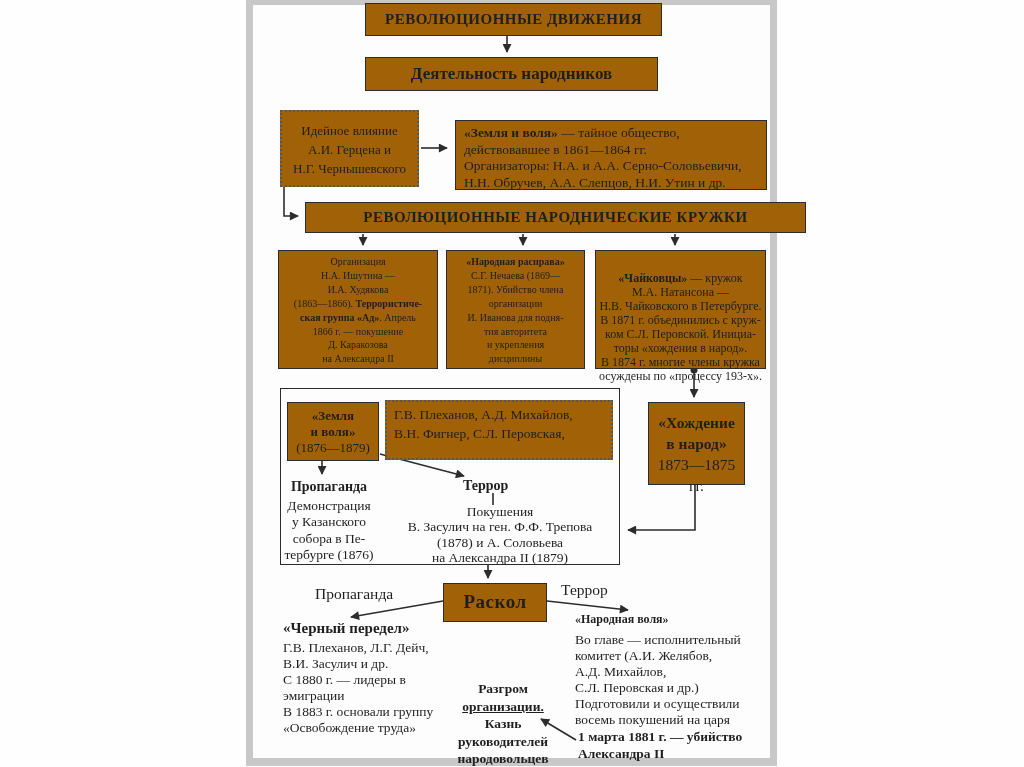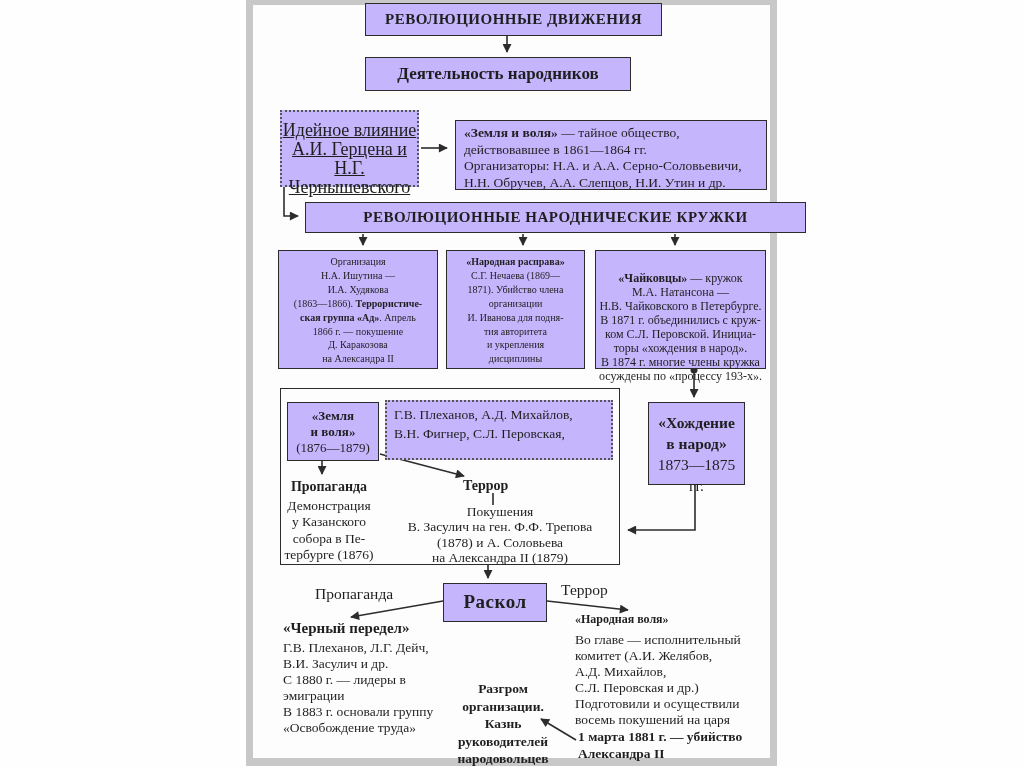--- a/index.html
+++ b/index.html
@@ -1,32 +1,32 @@
 <!DOCTYPE html>
 <html><head>
 <meta charset="utf-8">
 <style>
   html,body{margin:0;padding:0;background:#ffffff;}
   #canvas{position:relative;width:1024px;height:767px;background:#fefefe;overflow:hidden;
           font-family:"Liberation Serif","DejaVu Serif",serif;color:#1f1f1f;}
   .strip{position:absolute;background:#c8c8c8;}
   .page{position:absolute;left:253px;top:5px;width:517px;height:753px;background:#fdfdfd;}
-  .box{position:absolute;border:1.5px solid #2c2c2c;box-sizing:border-box;background:#c4b5fd;}
+  .box{position:absolute;border:1.5px solid #2c2c2c;box-sizing:border-box;background:#a16207;}
   .dotted{border:2px dotted #565656;}
   .center{text-align:center;}
   .b{font-weight:bold;}
   .caps{letter-spacing:.5px;}
   .txt{position:absolute;}
   svg.conn{position:absolute;left:0;top:0;pointer-events:none;}
   svg.conn line,svg.conn polyline{stroke:#2c2c2c;stroke-width:1.6;fill:none;}
   svg.conn circle{fill:#2c2c2c;}
   
   .t-title{font-weight:bold;font-size:15px;line-height:30px;}
   .t-activity{font-weight:bold;font-size:17px;line-height:31px;}
-  .t-influence{font-size:18px;line-height:19px;padding-top:9px;text-decoration:underline;}
+  .t-influence{font-size:13px;line-height:19px;padding-top:9px;}
   .t-zv61{font-size:13.5px;line-height:16.6px;padding:4px 8px;}
   .t-circles{font-weight:bold;font-size:15px;line-height:28px;}
   .t-kruzhok{font-size:10px;line-height:13.9px;padding-top:4px;}
   .t-kruzhok3{font-size:12px;line-height:14px;padding-top:20px;}
   .t-zv76{font-size:13px;line-height:16px;padding-top:5px;}
   .t-members{font-size:13.5px;line-height:19px;padding:3px 7px;}
   .t-khozh{font-size:15.5px;line-height:21px;padding-top:9px;}
   .t-raskol{font-weight:bold;font-size:19px;line-height:36px;letter-spacing:.5px;}
   .small-head{font-weight:bold;font-size:14px;}
   .flow{font-size:13.5px;}
@@ -63,21 +63,21 @@
     <line x1="488" y1="565" x2="488" y2="578" marker-end="url(#ah)"></line>
     <line x1="443" y1="601" x2="351" y2="617" marker-end="url(#ah)"></line>
     <line x1="547" y1="601" x2="628" y2="610" marker-end="url(#ah)"></line>
     <line x1="576" y1="740" x2="541" y2="719" marker-end="url(#ah)"></line>
   </svg>
 
   <div class="box center t-title caps" style="left:365px;top:3px;width:297px;height:33px;">
     <span>РЕВОЛЮЦИОННЫЕ ДВИЖЕНИЯ</span>
   </div>
 
-  <div class="box center t-activity" style="left:365px;top:57px;width:266px;height:34px;">
+  <div class="box center t-activity" style="left:365px;top:57px;width:293px;height:34px;">
     <span>Деятельность народников</span>
   </div>
 
   <div class="box dotted center t-influence" style="left:280px;top:110px;width:139px;height:77px;">
     <div>
         <div><span>Идейное влияние</span></div>
         <div><span>А.И. Герцена и</span></div>
         <div><span>Н.Г. Чернышевского</span></div>
       </div>
   </div>
@@ -205,19 +205,19 @@
       <div><span>восемь покушений на царя</span></div>
     </div>
 
   <div class="txt flow" style="left:578px;top:728px;width:190px;line-height:17px;">
       <div><span style="font-weight: bold;">1 марта 1881 г. — убийство</span></div>
       <div><span style="font-weight: bold;">Александра II</span></div>
     </div>
 
   <div class="txt flow center" style="left:448px;top:680px;width:110px;line-height:17.5px;">
       <div><span style="font-weight: bold;">Разгром</span></div>
-      <div><span style="font-weight: bold;">организации.</span></div>
+      <div><span style="font-weight: bold; text-decoration: underline;">организации.</span></div>
       <div><span style="font-weight: bold;">Казнь</span></div>
       <div><span style="font-weight: bold;">руководителей</span></div>
       <div><span style="font-weight: bold;">народовольцев</span></div>
     </div>
 
 </div>
 
 </body></html>

